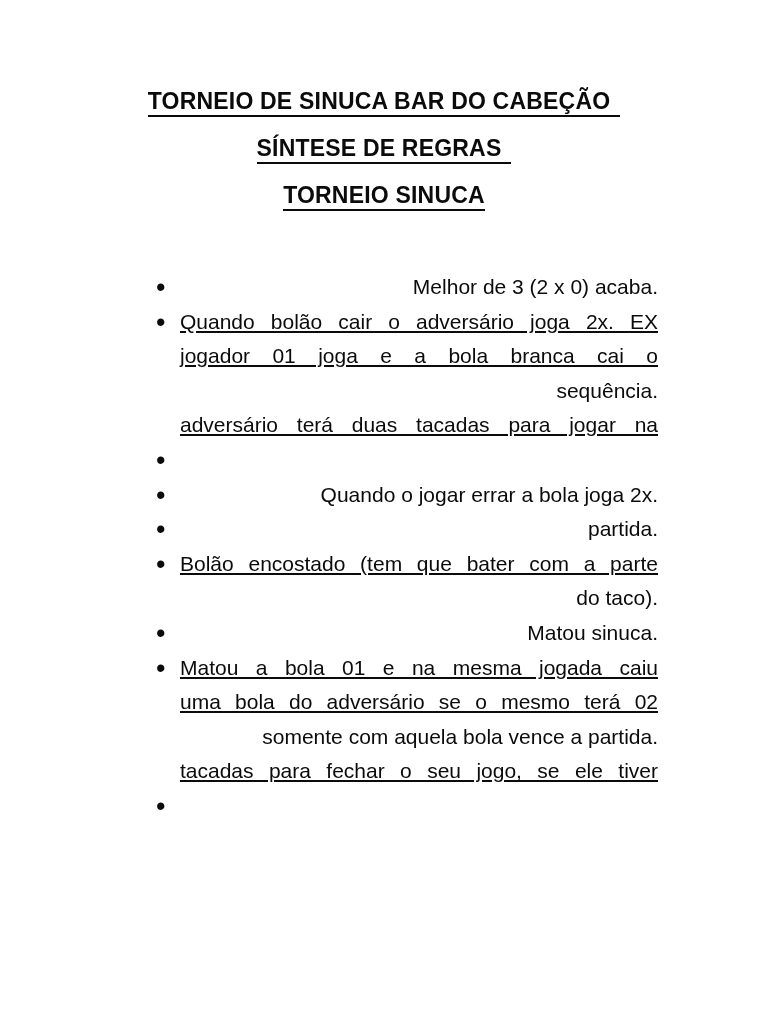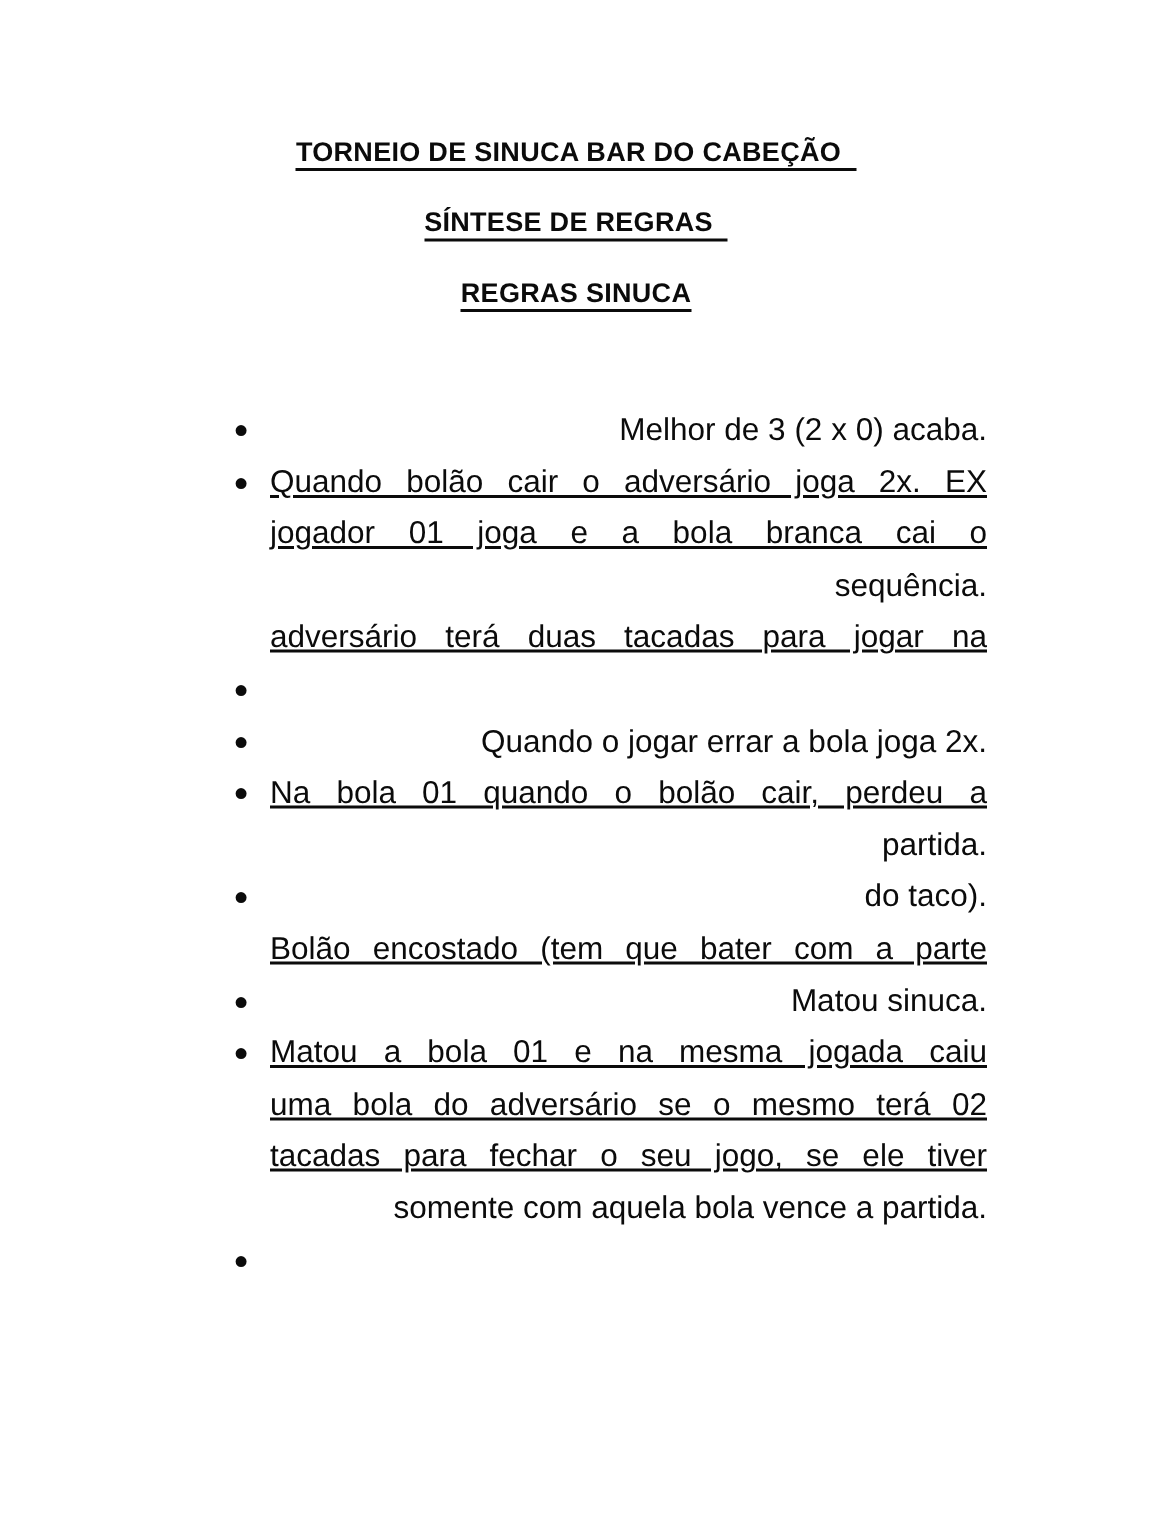--- a/index.html
+++ b/index.html
@@ -13,21 +13,21 @@
   .page {
     position: relative;
     width: 768px; height: 1024px;
     background: #ffffff;
   }
   .headers {
     padding-top: 78px;
     text-align: center;
   }
   .hline {
-    font-size: 18px;
+    font-size: 23px;
     font-weight: bold;
     line-height: 47px;
     letter-spacing: 0.2px;
   }
   .hline .u {
     border-bottom: 2px solid #0b0b0b;
     padding-bottom: 1px;
   }
   .hline .u.trail { padding-right: 10px; }
   .rules-list {
@@ -61,21 +61,21 @@
 <div class="page">
 
   <div class="headers">
     <div class="hline">
       <span class="u trail">TORNEIO DE SINUCA BAR DO CABEÇÃO</span>
     </div>
     <div class="hline">
       <span class="u trail">SÍNTESE DE REGRAS</span>
     </div>
     <div class="hline">
-      <span class="u">REGRAS SINUCA</span>
+      <span class="u">TORNEIO SINUCA</span>
     </div>
   </div>
 
   <div class="rules-list">
 
     <div class="item">
       <span class="marker">•</span>
       <div class="content">
         <div class="ln">Melhor de 3 (2 x 0) acaba.</div>
       </div>
@@ -100,47 +100,46 @@
     <div class="item">
       <span class="marker">•</span>
       <div class="content">
         <div class="ln">Quando o jogar errar a bola joga 2x.</div>
       </div>
     </div>
 
     <div class="item">
       <span class="marker">•</span>
       <div class="content">
-        <div class="ln just">Na bola 01 quando o bolão cair, perdeu a</div>
         <div class="ln">partida.</div>
       </div>
     </div>
 
     <div class="item">
       <span class="marker">•</span>
       <div class="content">
+        <div class="ln just">Bolão encostado (tem que bater com a parte</div>
         <div class="ln">do taco).</div>
-        <div class="ln just">Bolão encostado (tem que bater com a parte</div>
       </div>
     </div>
 
     <div class="item">
       <span class="marker">•</span>
       <div class="content">
         <div class="ln">Matou sinuca.</div>
       </div>
     </div>
 
     <div class="item">
       <span class="marker">•</span>
       <div class="content">
         <div class="ln just">Matou a bola 01 e na mesma jogada caiu</div>
         <div class="ln just">uma bola do adversário se o mesmo terá 02</div>
+        <div class="ln">somente com aquela bola vence a partida.</div>
         <div class="ln just">tacadas para fechar o seu jogo, se ele tiver</div>
-        <div class="ln">somente com aquela bola vence a partida.</div>
       </div>
     </div>
 
     <div class="item">
       <span class="marker">•</span>
       <div class="content">
         <div class="ln"></div>
       </div>
     </div>
 

